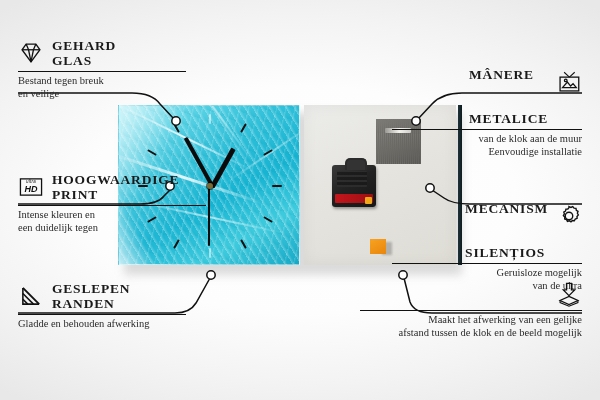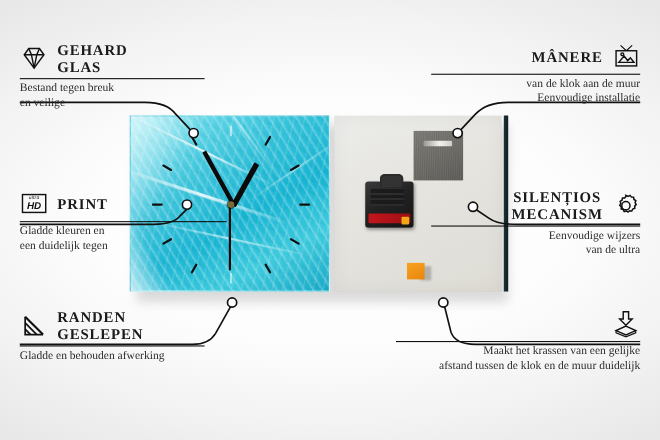--- a/index.html
+++ b/index.html
@@ -87,21 +87,21 @@
   
   .callout{position:absolute;width:190px;}
   .callout .head{display:flex;align-items:center;gap:8px;}
   .callout.left .head{justify-content:flex-start;}
   .callout.right .head{justify-content:flex-end;}
   .title{
     font-family:"Liberation Serif", serif;
     font-size:13.5px;font-weight:700;letter-spacing:.8px;color:#1a1a1a;
     line-height:15px;text-transform:uppercase;
   }
-  .callout.right .title{text-align:center;}
+  .callout.right .title{text-align:left;margin-top:29px;}
   .rule{height:1.4px;background:#111;margin-top:3px;}
   .desc{
     font-family:"Liberation Serif", serif;
     font-size:10.5px;color:#2b2b2b;line-height:12.5px;margin-top:3px;
   }
   .callout.right .desc{text-align:right;}
   .ico{width:26px;height:26px;flex:0 0 26px;display:block;font-style:italic;}
 
   svg.conn{position:absolute;left:0;top:0;width:600px;height:400px;pointer-events:none;}
 </style>
@@ -202,102 +202,104 @@
       <span class="ico" style="position:relative;">
         <svg viewBox="0 0 32 32" width="26" height="26" fill="none" stroke="#111" stroke-width="1.6">
           <rect x="3" y="6" width="26" height="20"></rect>
         </svg>
         <span style="position:absolute;left:0;top:0;width:26px;height:26px;display:flex;flex-direction:column;align-items:center;justify-content:center;line-height:1;">
           <span style="font-family:'Liberation Sans',sans-serif;font-size:4.5px;letter-spacing:.2px;color:#111;">ultra</span>
           <span style="font-family:'Liberation Sans',sans-serif;font-size:9px;font-weight:700;color:#111;">HD</span>
         </span>
       </span>
       <div>
+        <div class="title">HOOGWAARDIGE</div>
         <div class="title">PRINT</div>
       </div>
     </div>
     <div class="rule" style="width:188px;"></div>
     <div class="desc">
-      <div>Gladde kleuren en</div>
+      <div>Intense kleuren en</div>
       <div>een duidelijk tegen</div>
     </div>
   </div>
 
   <div class="callout left" style="left:18px;top:281px;">
     <div class="head">
       <span class="ico">
         <svg viewBox="0 0 32 32" width="26" height="26" fill="none" stroke="#111" stroke-width="1.9">
           <path d="M6 6 L6 26 L26 26"></path>
           <path d="M6 6 L26 26" stroke-width="2.4"></path>
           <path d="M6 13 L19 26"></path>
           <path d="M6 20 L12 26"></path>
         </svg>
       </span>
       <div>
+        <div class="title">GESLEPEN</div>
         <div class="title">RANDEN</div>
-        <div class="title">GESLEPEN</div>
       </div>
     </div>
     <div class="rule" style="width:168px;"></div>
     <div class="desc">
       <div>Gladde en behouden afwerking</div>
     </div>
   </div>
 
   <div class="callout right" style="left:392px;top:38px;">
     <div class="head">
       <div>
         <div class="title">MÂNERE</div>
+        <div class="title">METALICE</div>
       </div>
       <span class="ico">
         <svg viewBox="0 0 32 32" width="26" height="26" fill="none" stroke="#111" stroke-width="1.6">
           <rect x="5" y="10" width="23" height="17"></rect>
           <path d="M16.5 10 L10 4 M16.5 10 L23 4" stroke-width="1.3"></path>
           <path d="M8 23 L14 16 L18 21 L21 18 L25 23 Z"></path>
           <circle cx="12" cy="14" r="1.6"></circle>
         </svg>
       </span>
     </div>
     <div class="rule" style="width:190px;margin-left:0;"></div>
     <div class="desc">
       <div>van de klok aan de muur</div>
       <div>Eenvoudige installatie</div>
     </div>
   </div>
 
   <div class="callout right" style="left:392px;top:172px;">
     <div class="head">
       <div>
+        <div class="title">MECANISM</div>
         <div class="title">SILENȚIOS</div>
-        <div class="title">MECANISM</div>
       </div>
       <span class="ico">
         <svg viewBox="0 0 32 32" width="26" height="26" fill="none" stroke="#111" stroke-width="1.7">
           <path d="M16 4.5 l2.4 1.0 2.2 -1.1 1.6 2.0 2.4 0.2 0.4 2.4 2.1 1.3 -0.8 2.3 1.2 2.1 -1.7 1.8 0.2 2.4 -2.3 0.8 -1.1 2.2 -2.4 -0.3 -1.8 1.6 -2.0 -1.3 -2.3 0.7 -1.1 -2.2 -2.3 -0.8 0.1 -2.4 -1.7 -1.7 1.2 -2.1 -0.7 -2.3 2.1 -1.2 0.5 -2.4 2.4 -0.1 1.6 -2.0 z"></path>
           <circle cx="16" cy="16" r="4.6"></circle>
         </svg>
       </span>
     </div>
     <div class="rule" style="width:190px;"></div>
     <div class="desc">
-      <div>Eenvoudige wijzers</div>
+      <div>Geruisloze mogelijk</div>
       <div>van de ultra</div>
     </div>
   </div>
 
   <div class="callout right" style="left:360px;top:281px;width:222px;">
     <div class="head">
       <span class="ico">
         <svg viewBox="0 0 32 32" width="26" height="26" fill="none" stroke="#111" stroke-width="1.6">
           <path d="M13 3 L19 3 L19 11 L23 11 L16 18 L9 11 L13 11 Z"></path>
           <path d="M16 19 L27 24 L16 29 L5 24 Z"></path>
           <path d="M5 24 L5 26.5 L16 31 L27 26.5 L27 24" stroke-width="1.3"></path>
         </svg>
       </span>
     </div>
     <div class="rule" style="width:222px;"></div>
     <div class="desc">
-      <div>Maakt het krassen van een gelijke</div>
-      <div>afstand tussen de klok en de muur duidelijk</div>
+      <div>Maakt het afwerking van een gelijke</div>
+      <div>afstand tussen de klok en de beeld mogelijk</div>
     </div>
   </div>
 
 </div>
 
 </body></html>

